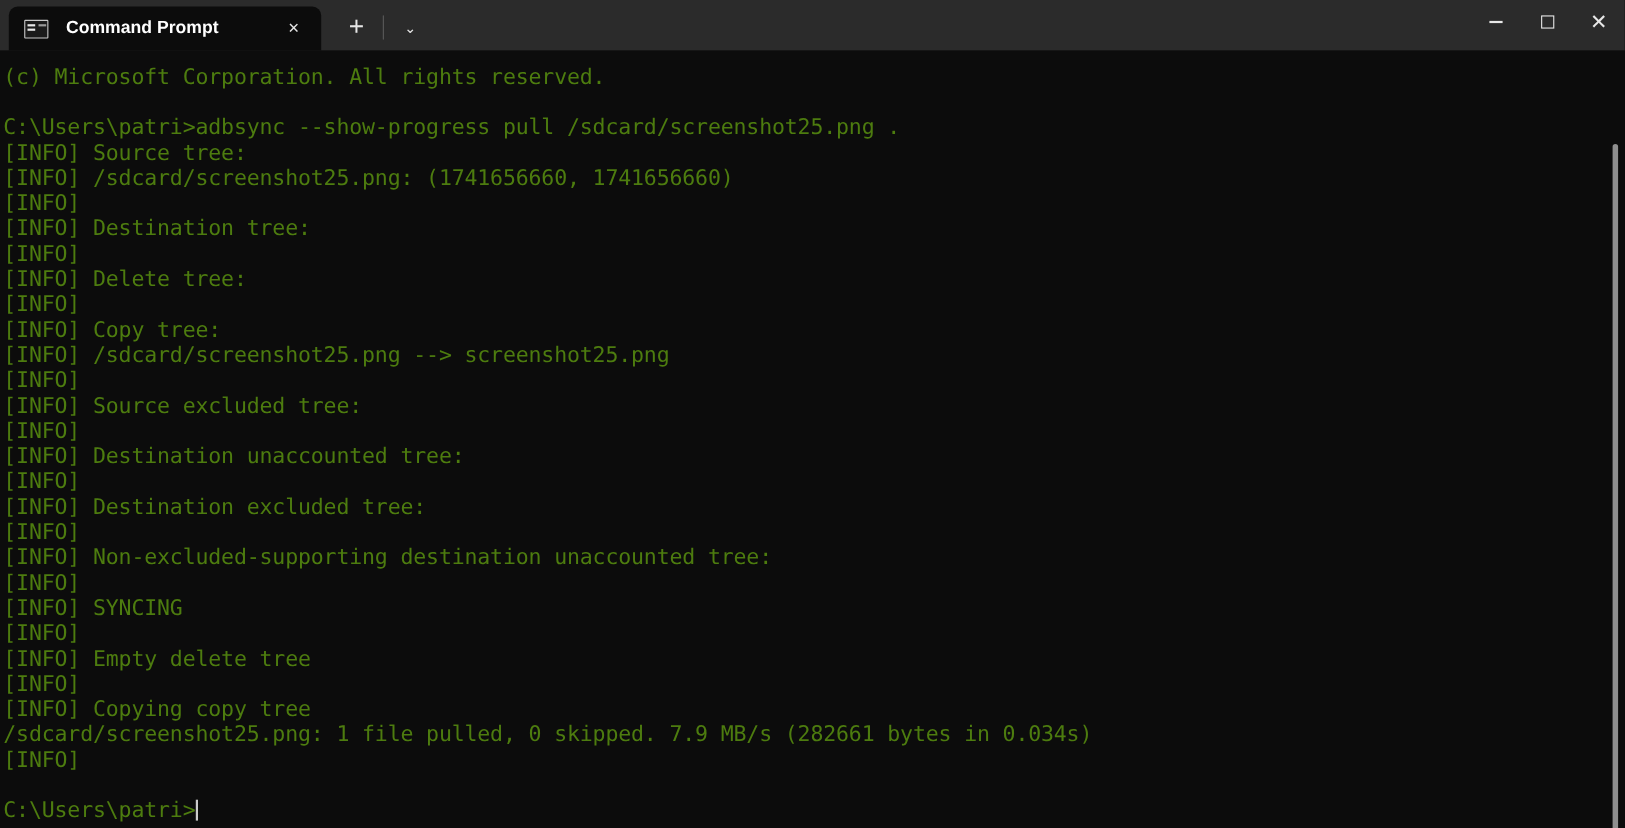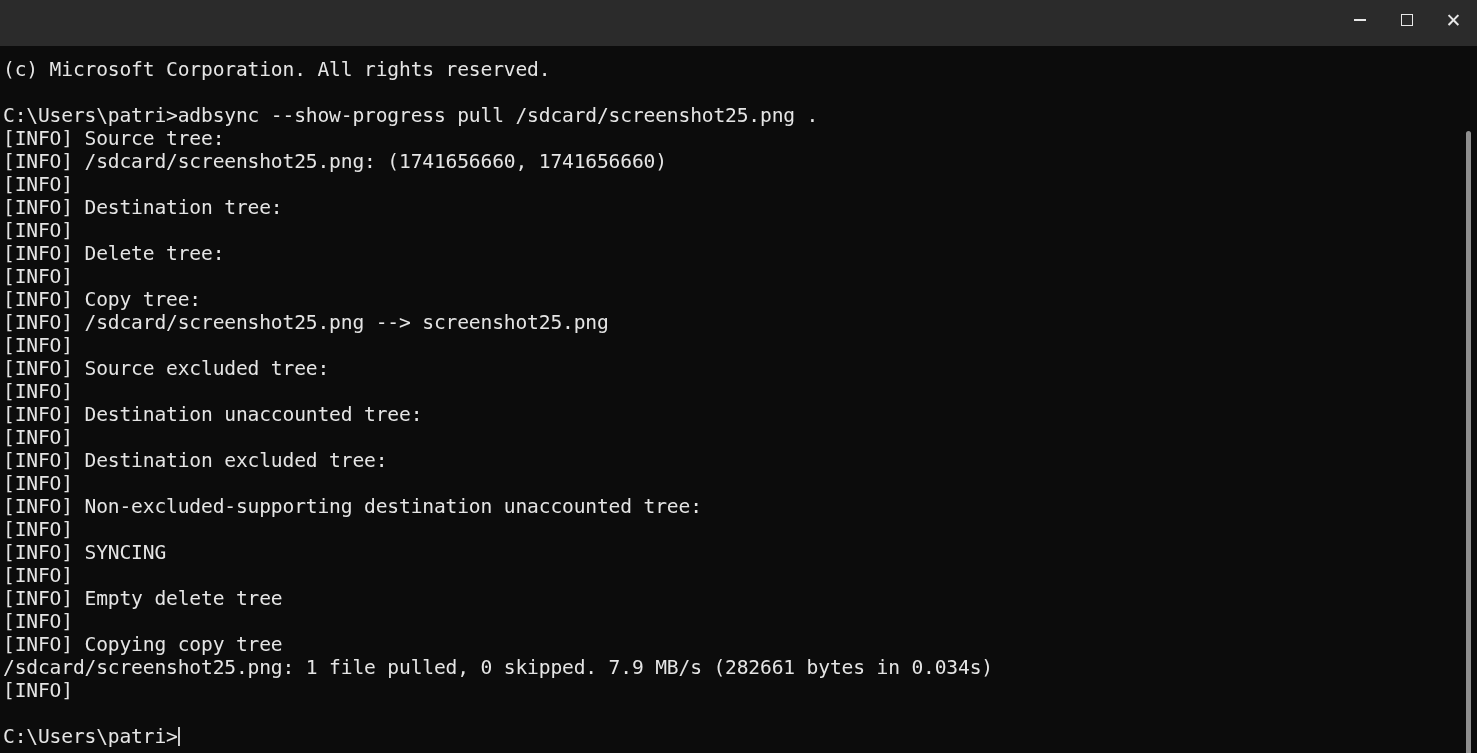--- a/index.html
+++ b/index.html
@@ -97,21 +97,21 @@
     width:1477px; height:707px;
     background:#0c0c0c;
     overflow:hidden;
   }
   .screen{
     position:absolute;
     top:12px; left:3px;
     font-family:"DejaVu Sans Mono", monospace;
     font-size:19.6px;
     line-height:23px;
-    color:#e5e5e5;
+    color:#4d7c0f;
     white-space:pre;
     letter-spacing:-0.15px;
   }
   .line{ height:23px; }
 
   .cursor{
     display:inline-block;
     width:2px; height:19px;
     background:#cccccc;
     vertical-align:-3px;
@@ -129,20 +129,32 @@
     width:5px; height:650px;
     background:#8f8f8f;
     border-radius:3px;
   }
 </style>
 </head>
 <body>
 
 <div class="titlebar">
 
+  <div class="tabstrip">
+
+    <div class="tab">
+      <span class="tab-icon"></span>
+      <span class="tab-title">Command Prompt</span>
+      <span class="tab-close">×</span>
+    </div>
+
+    <div class="newtab">+</div>
+    <div class="tabsep"></div>
+    <div class="tabmenu">⌄</div>
+  </div>
 
   <div class="wincontrols">
     <div class="wb">
         <span class="min"></span>
       </div>
     <div class="wb">
         <span class="max"></span>
       </div>
     <div class="wb">
         <span class="cls">✕</span>

